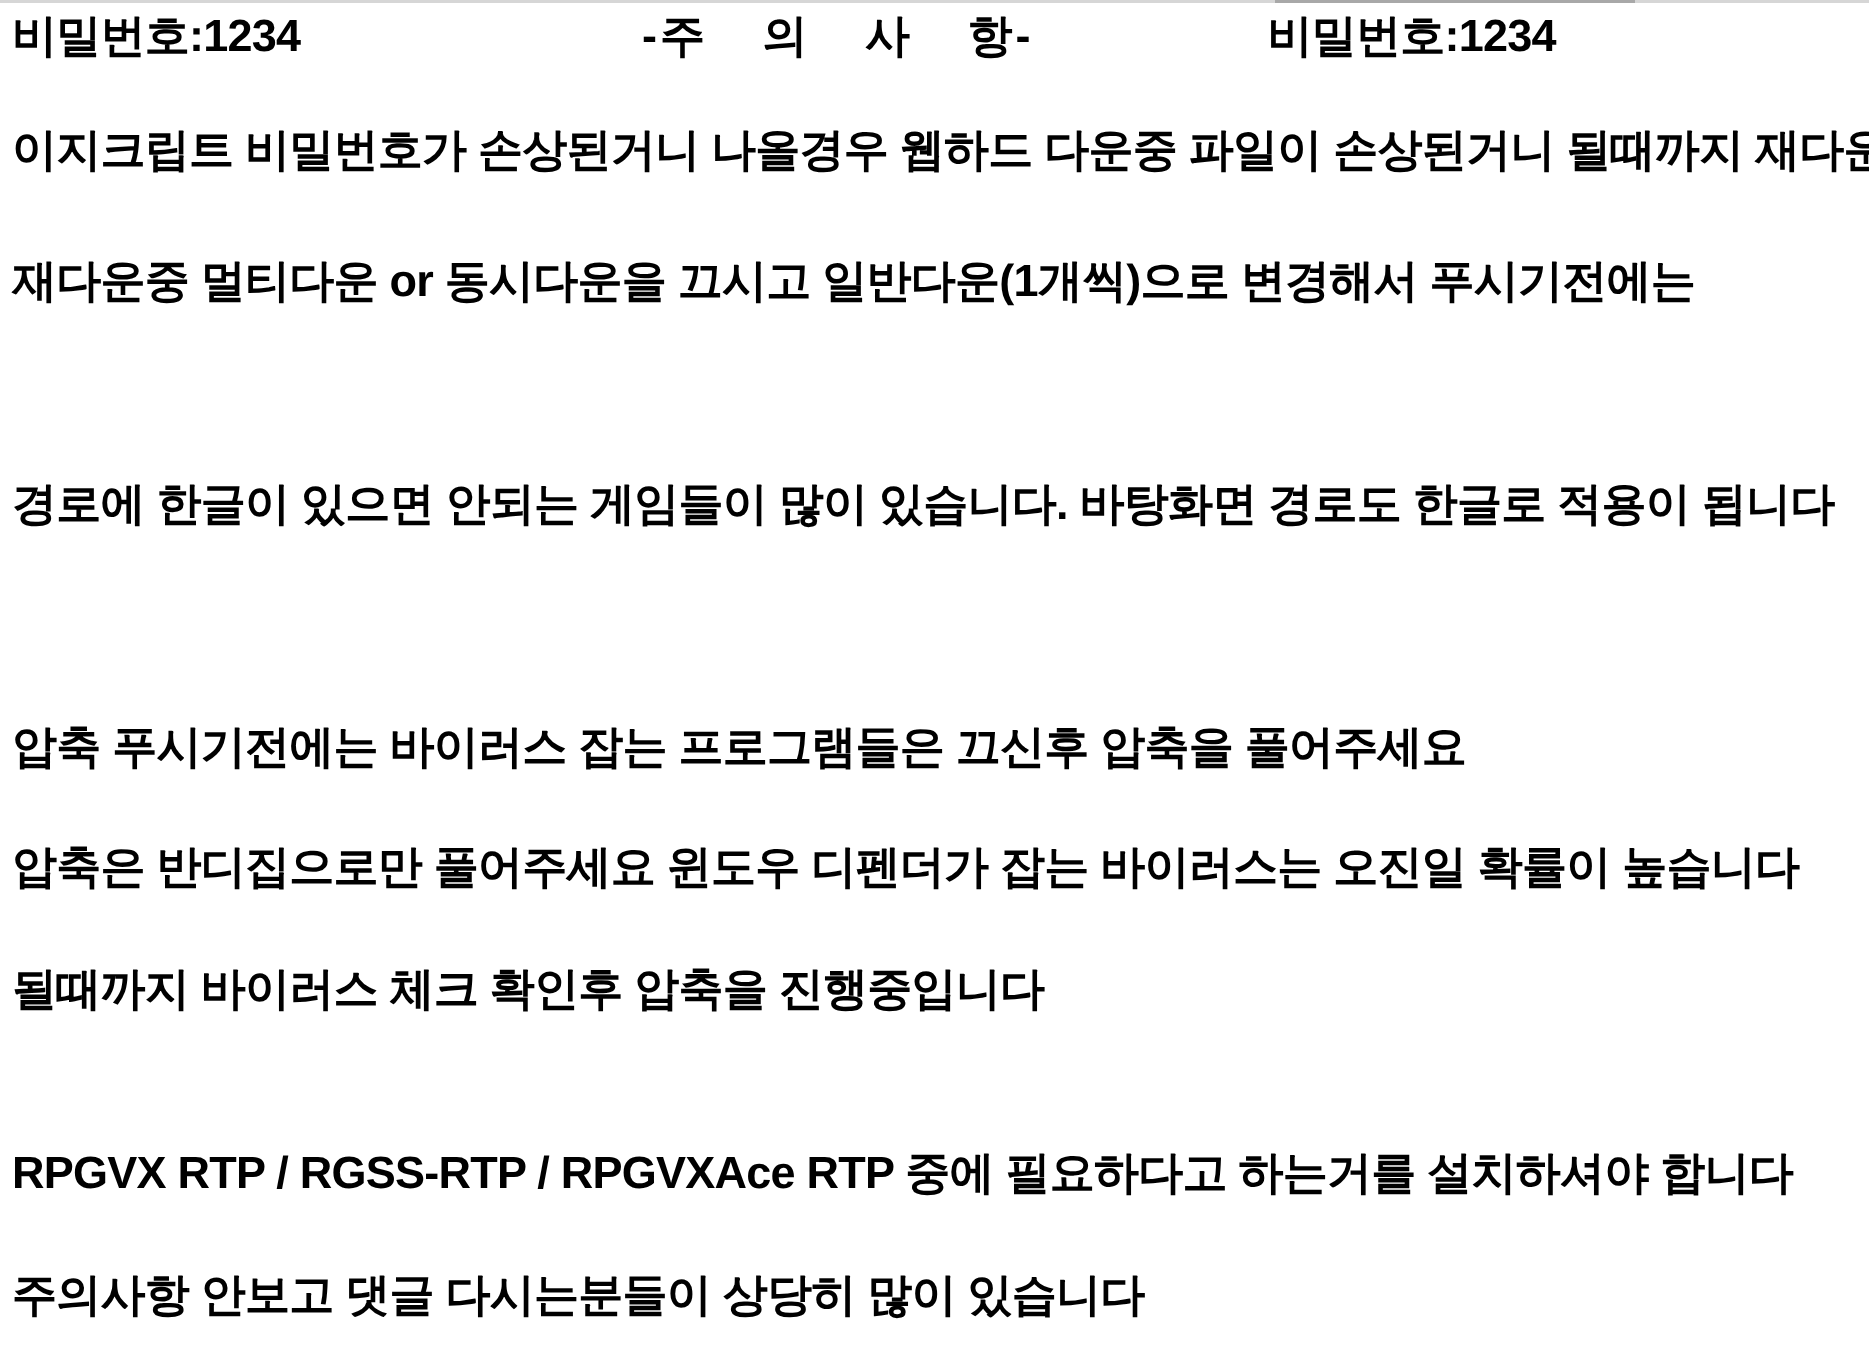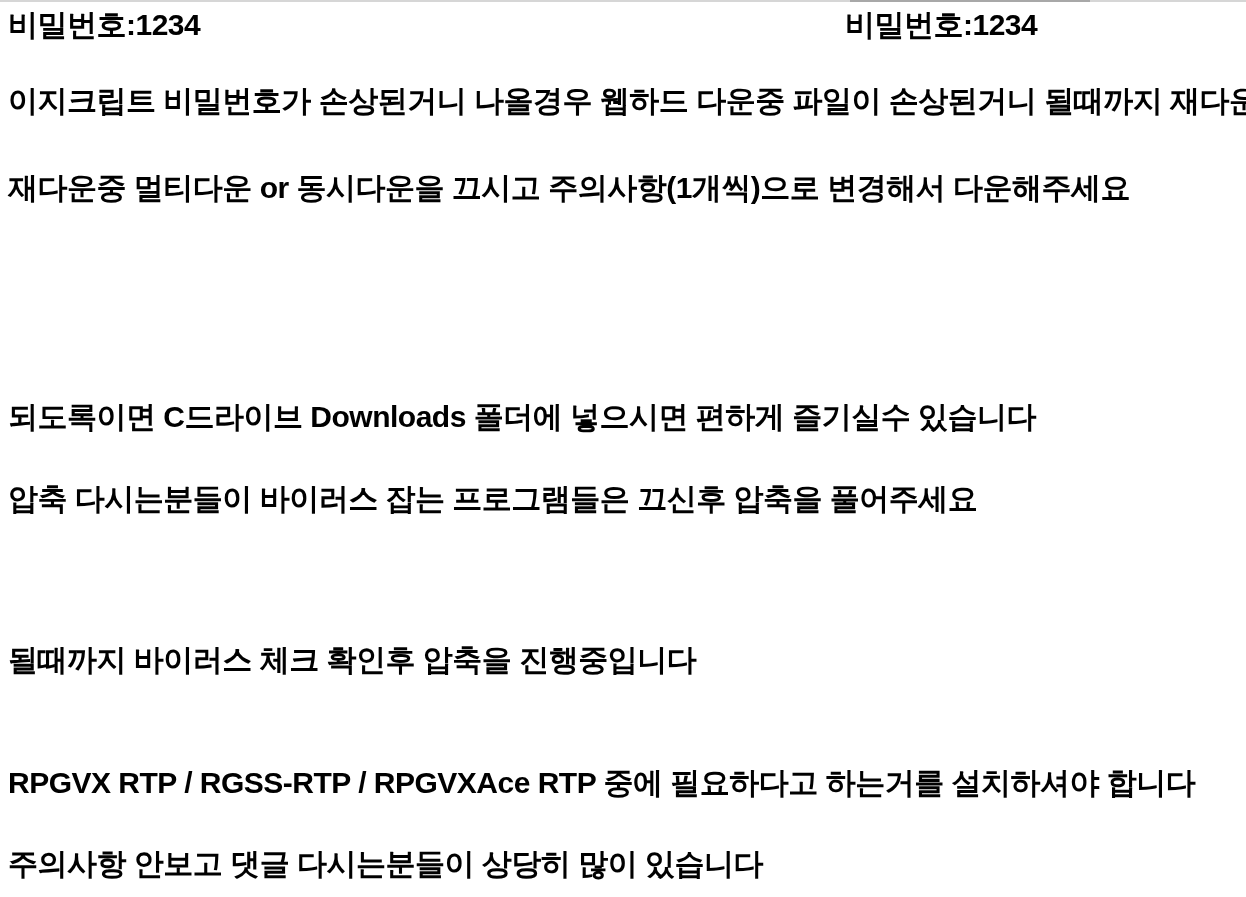--- a/index.html
+++ b/index.html
@@ -66,24 +66,26 @@
 <body>
 
 <div class="page">
 
   <div class="top-strip">
     <span class="dark-seg"></span>
   </div>
 
   <div class="header-row">
     <span class="pw-left">비밀번호:1234</span>
+    <span class="title">-주 의 사 항-</span>
     <span class="pw-right">비밀번호:1234</span>
   </div>
 
   <div class="line" style="top:83px">이지크립트 비밀번호가 손상된거니 나올경우 웹하드 다운중 파일이 손상된거니 될때까지 재다운</div>
-  <div class="line" style="top:170px">재다운중 멀티다운 or 동시다운을 끄시고 주의사항(1개씩)으로 변경해서 다운해주세요</div>
-  <div class="line" style="top:399px">되도록이면 C드라이브 Downloads 폴더에 넣으시면 편하게 즐기실수 있습니다</div>
-  <div class="line" style="top:481px">압축 다시는분들이 바이러스 잡는 프로그램들은 끄신후 압축을 풀어주세요</div>
+  <div class="line" style="top:170px">재다운중 멀티다운 or 동시다운을 끄시고 일반다운(1개씩)으로 변경해서 푸시기전에는</div>
+  <div class="line" style="top:319px">경로에 한글이 있으면 안되는 게임들이 많이 있습니다. 바탕화면 경로도 한글로 적용이 됩니다</div>
+  <div class="line" style="top:481px">압축 푸시기전에는 바이러스 잡는 프로그램들은 끄신후 압축을 풀어주세요</div>
+  <div class="line" style="top:561px">압축은 반디집으로만 풀어주세요 윈도우 디펜더가 잡는 바이러스는 오진일 확률이 높습니다</div>
   <div class="line" style="top:642px">될때까지 바이러스 체크 확인후 압축을 진행중입니다</div>
   <div class="line" style="top:846px">주의사항 안보고 댓글 다시는분들이 상당히 많이 있습니다</div>
   <div class="line" style="top:765px">RPGVX RTP /  RGSS-RTP  / RPGVXAce RTP 중에 필요하다고 하는거를 설치하셔야 합니다</div>
 
 </div>
 
 </body></html>

